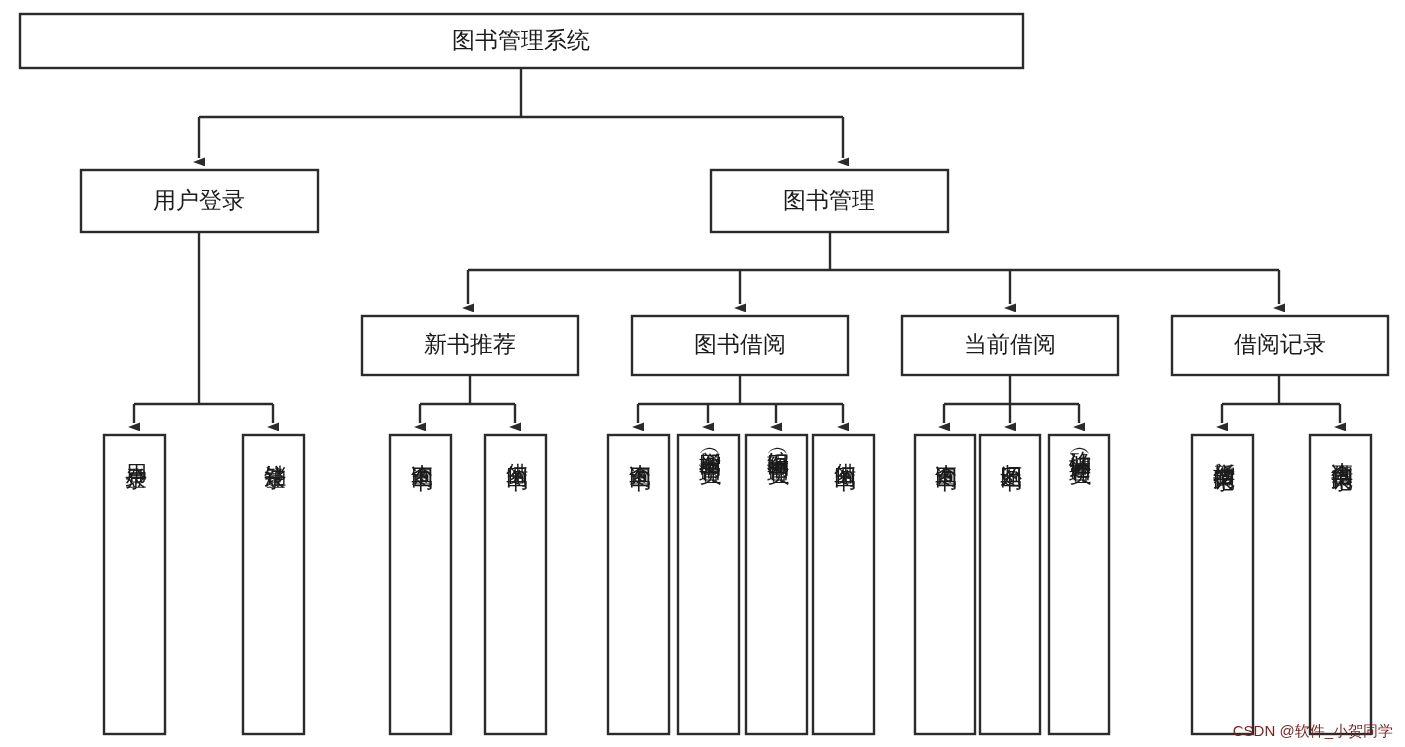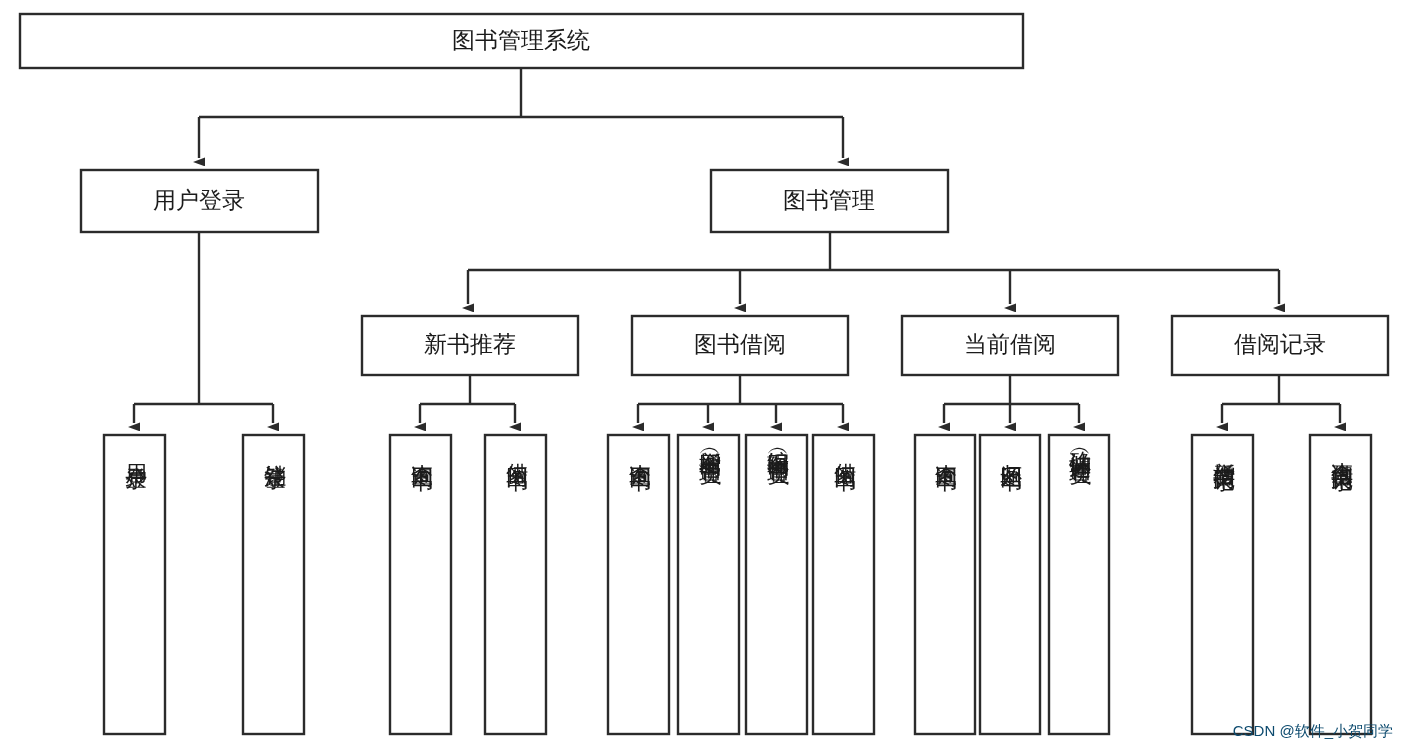--- a/index.html
+++ b/index.html
@@ -48,21 +48,21 @@
     font-size: 22px;
     writing-mode: vertical-rl;
     text-orientation: upright;
     letter-spacing: 2px;
   }
   .watermark {
     position: absolute;
     right: 12px;
     bottom: 6px;
     font-size: 15px;
-    color: #0c4a6e;
+    color: #7f1d1d;
     font-family: "Liberation Sans", "DejaVu Sans", sans-serif;
     white-space: nowrap;
     user-select: none;
   }
 </style>
 </head>
 <body>
 
 <div id="canvas">
 

